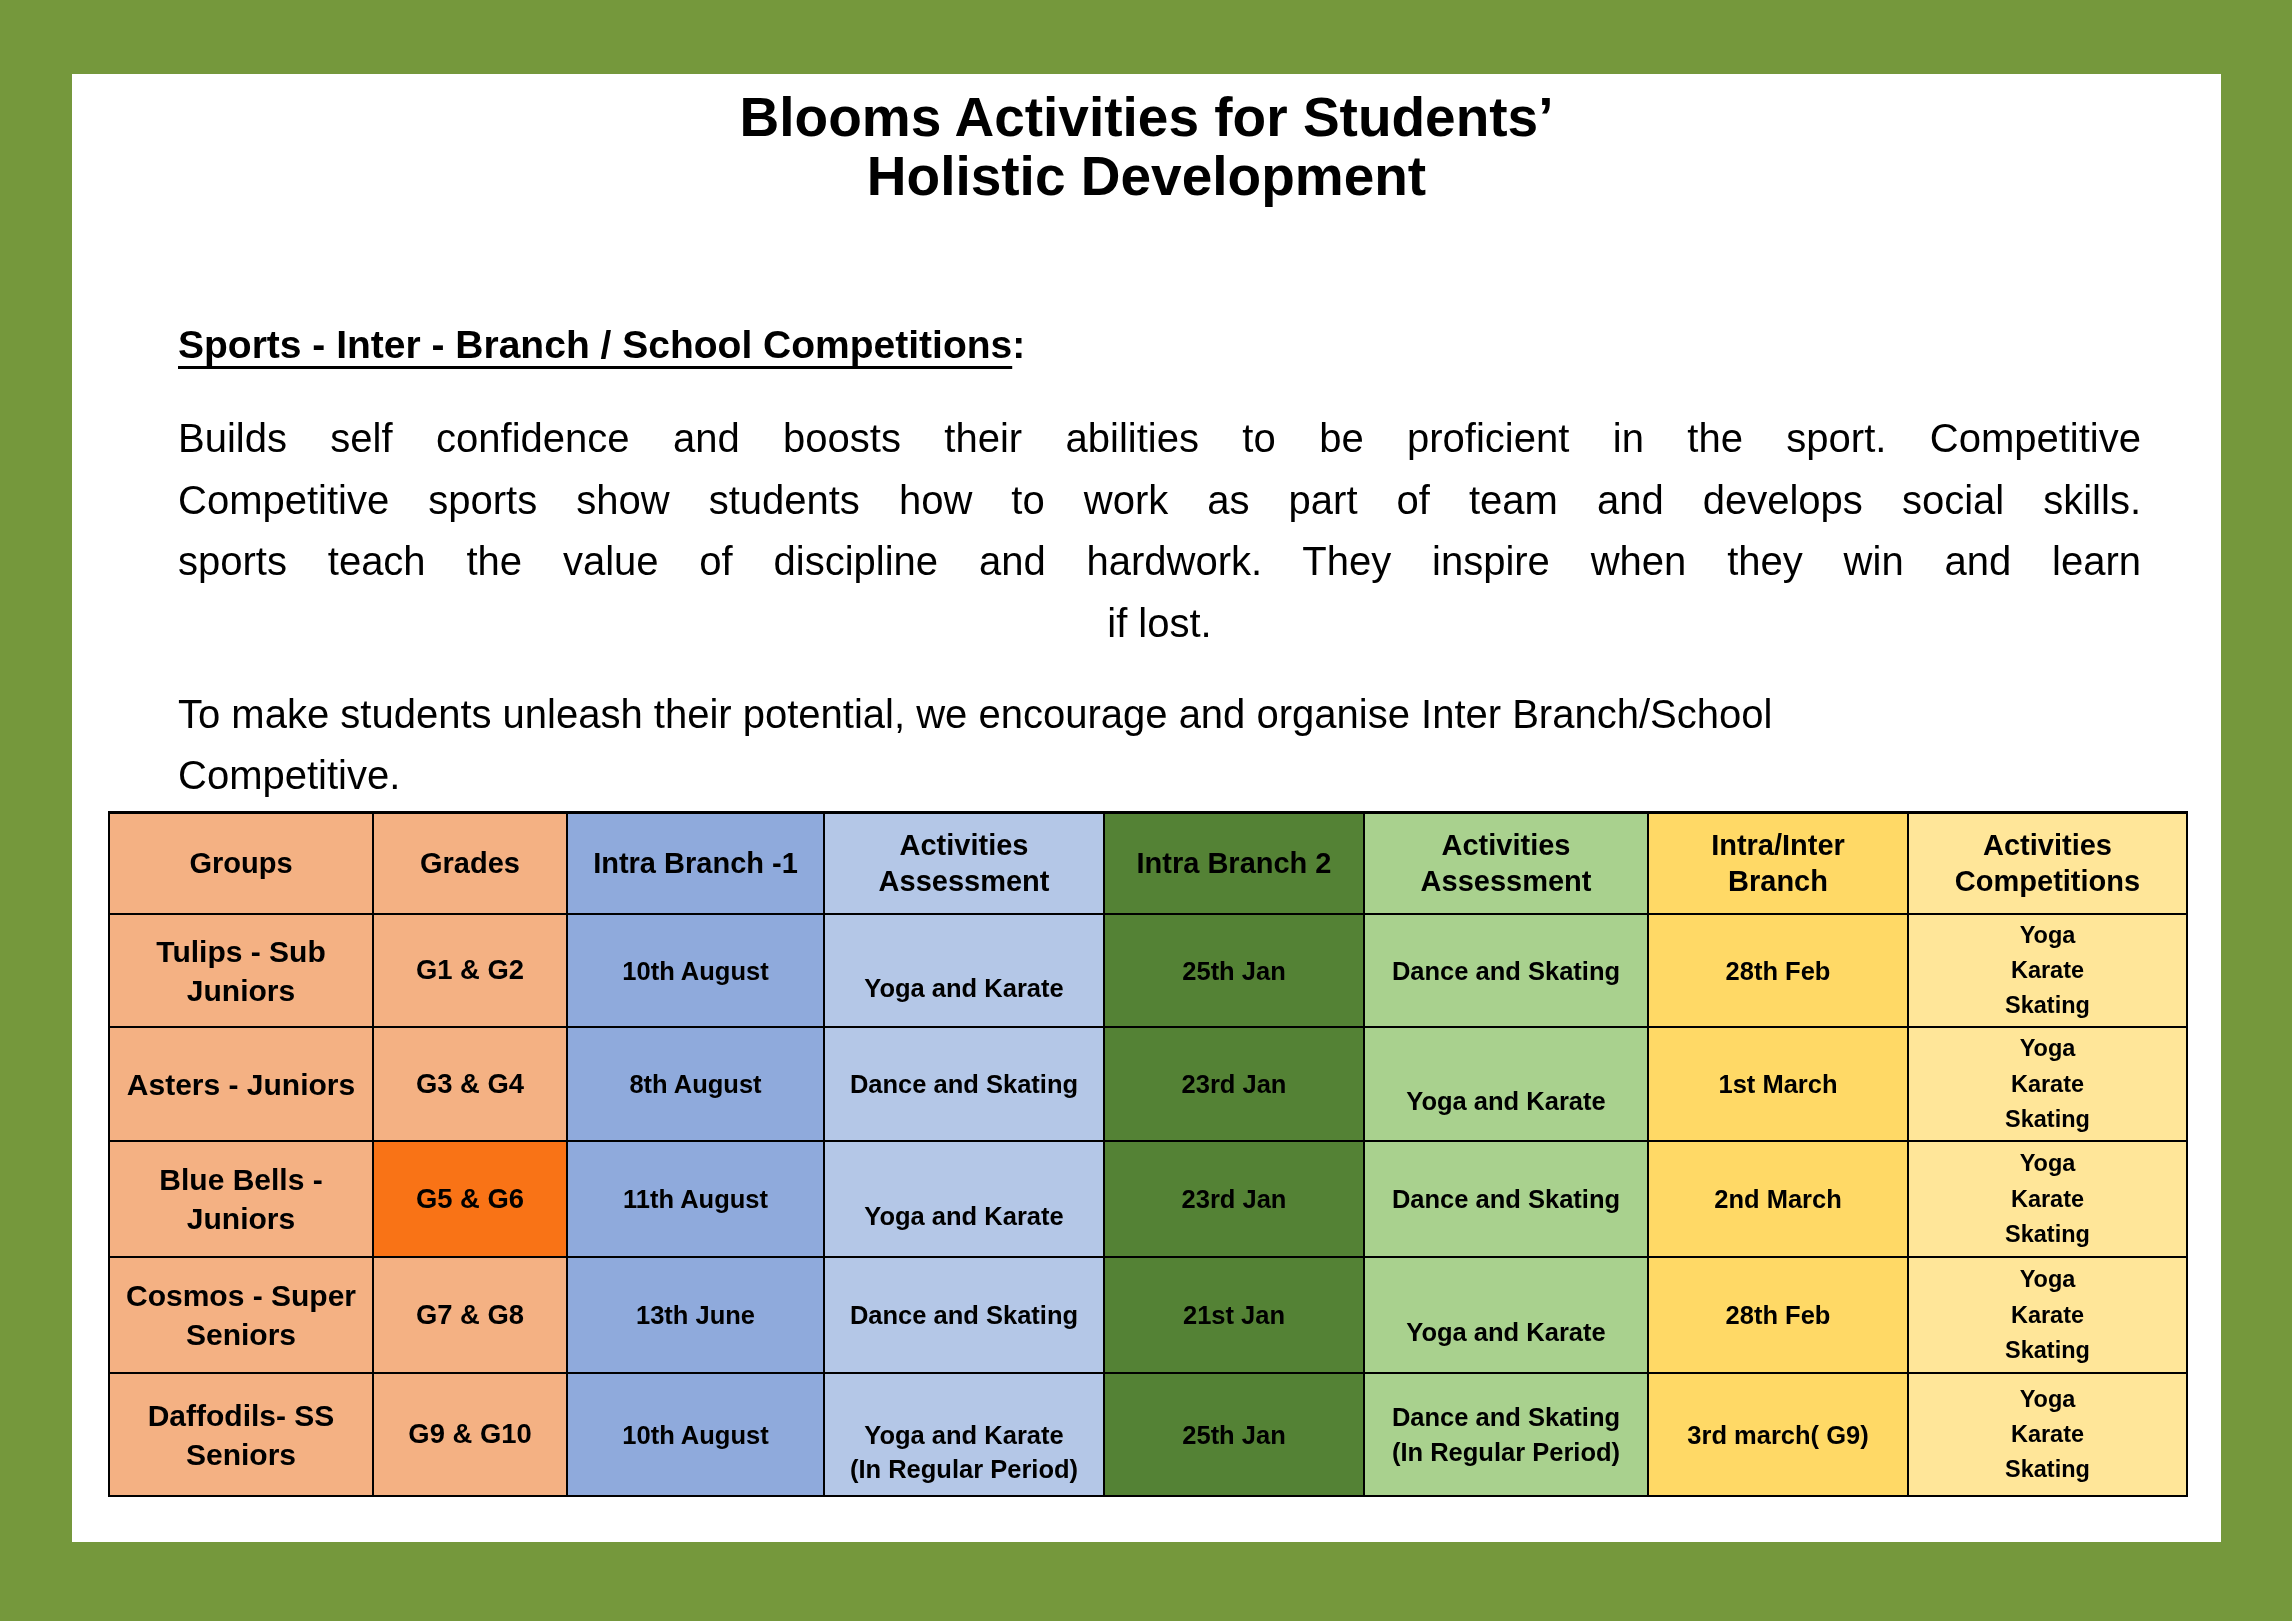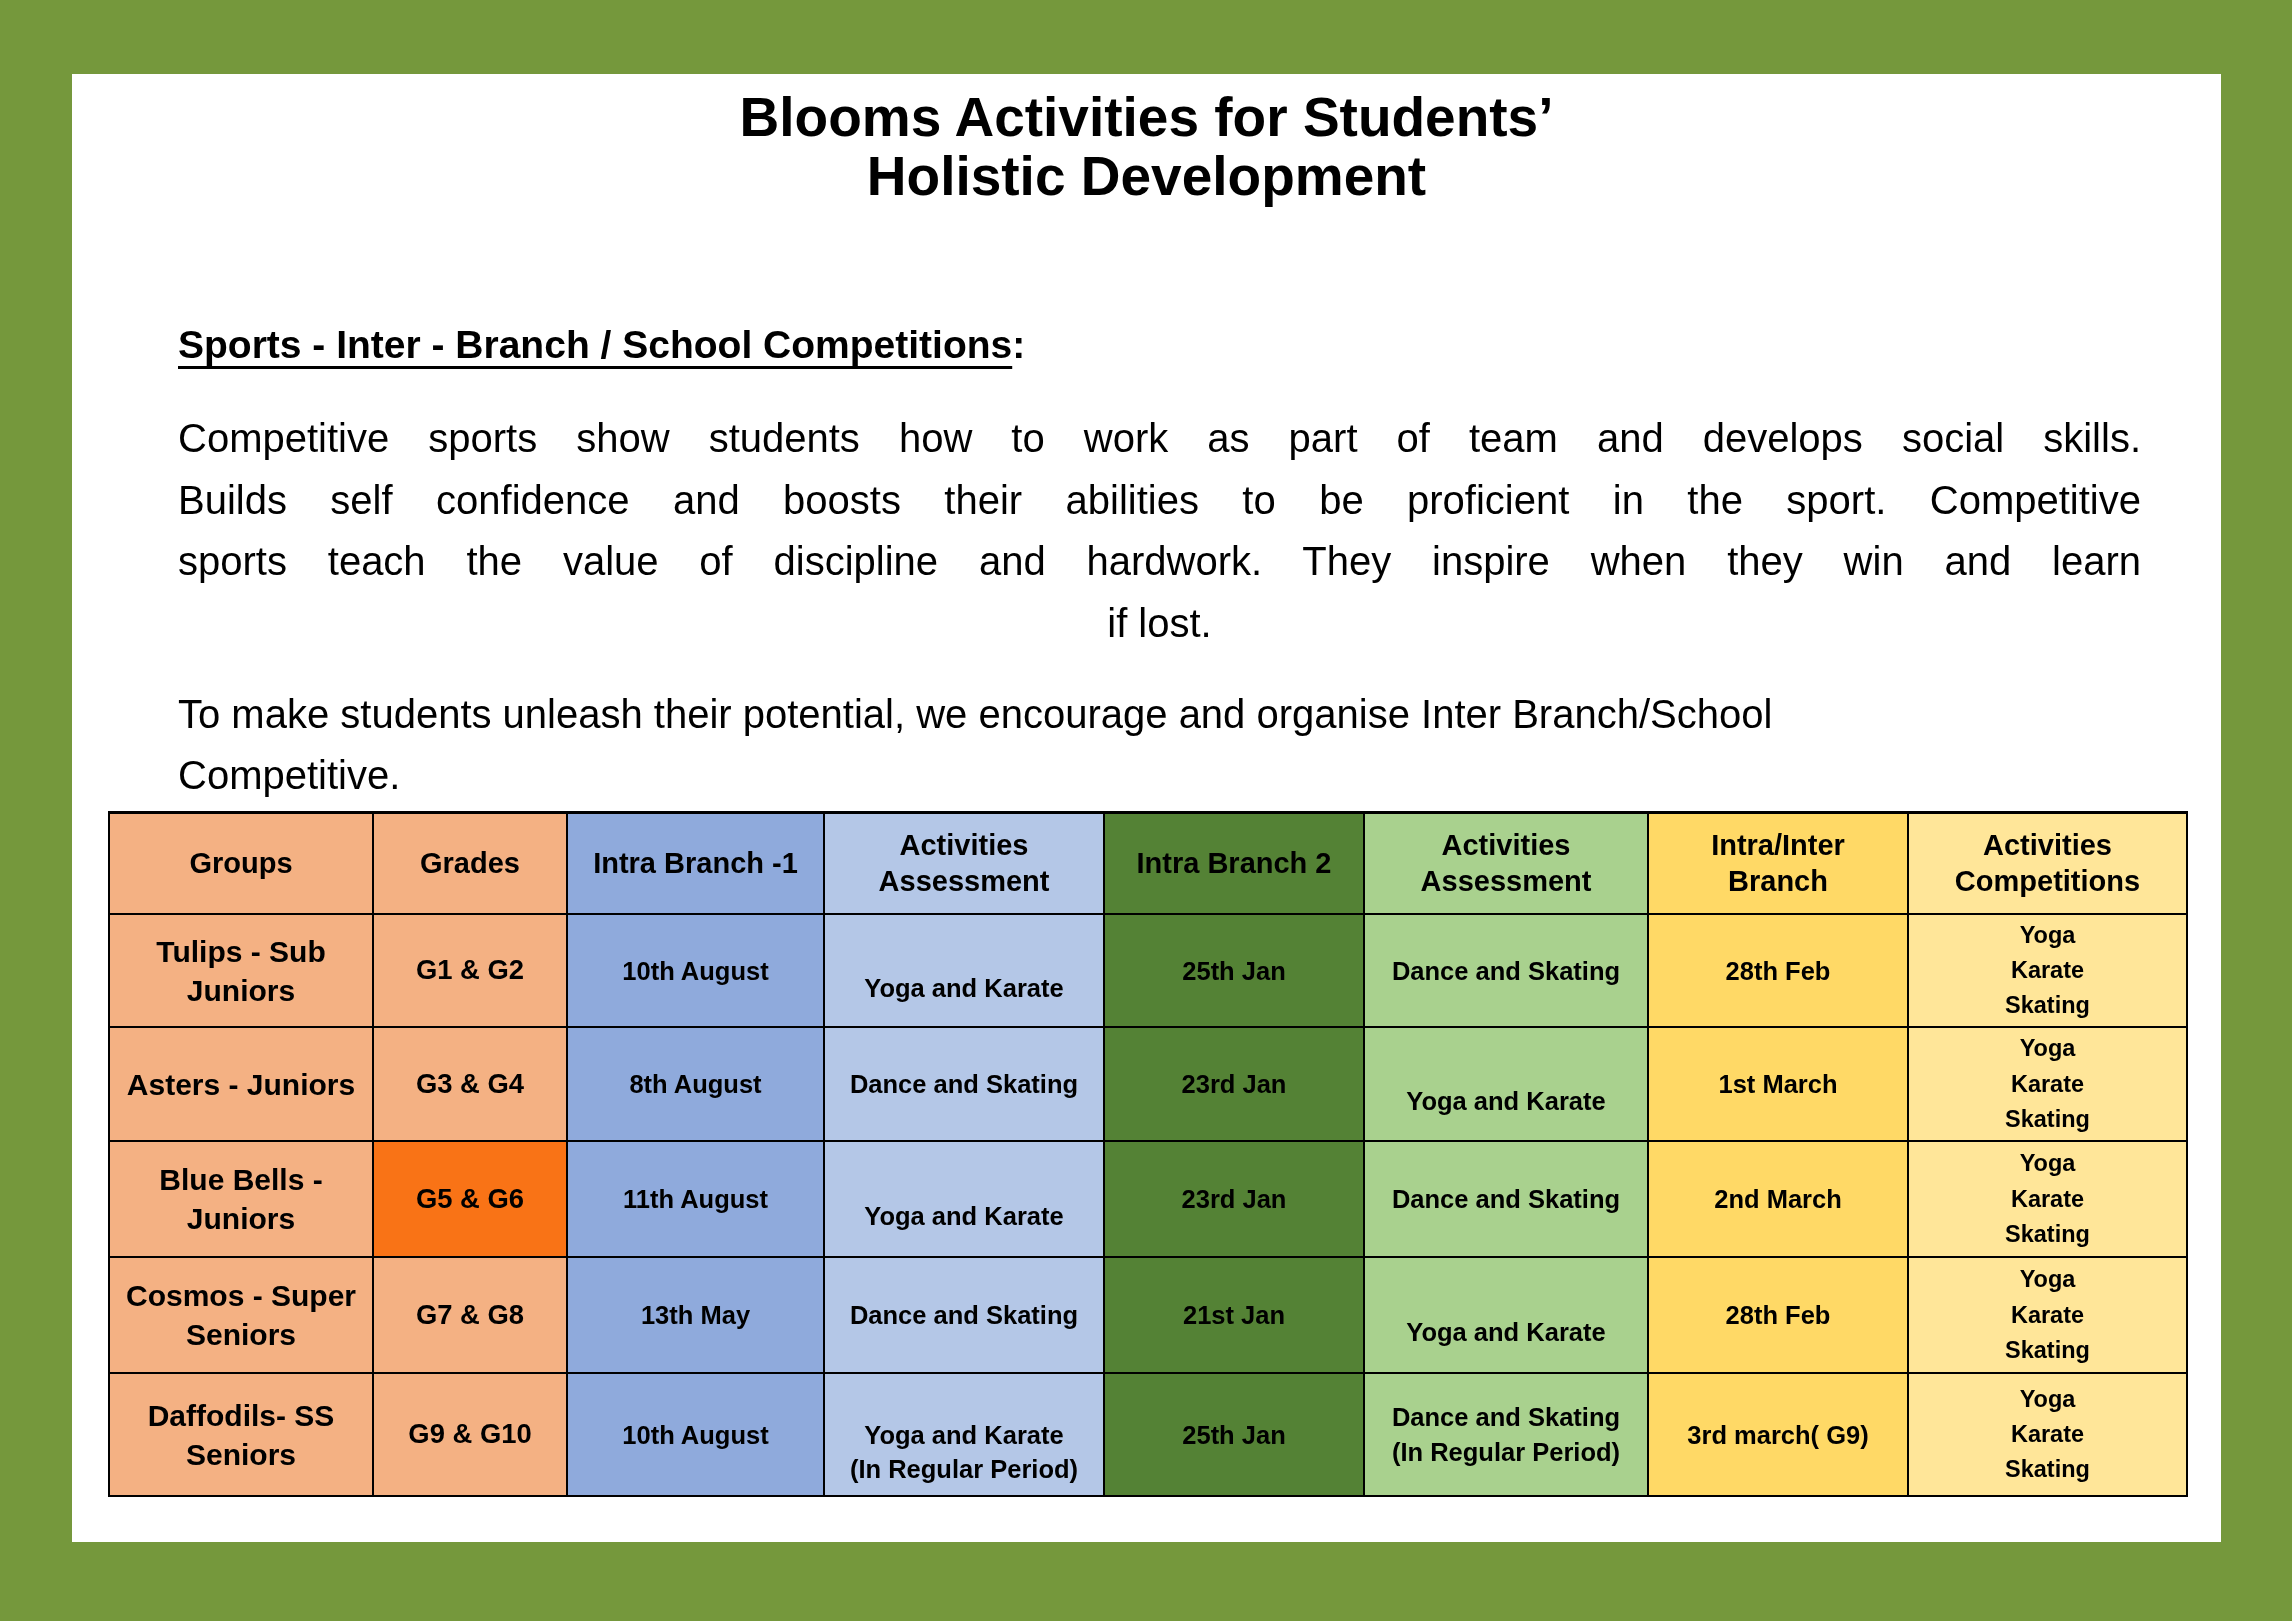--- a/index.html
+++ b/index.html
@@ -41,22 +41,22 @@
   <div class="page">
 
     <h1 class="title">
       <div>Blooms Activities for Students’</div>
       <div>Holistic Development</div>
     </h1>
 
     <div class="heading"><span class="ht">Sports - Inter - Branch / School Competitions</span><span>:</span></div>
 
     <div class="para para1">
+      <div class="jline">Builds self confidence and boosts their abilities to be proficient in the sport. Competitive</div>
       <div class="jline">Competitive sports show students how to work as part of team and  develops social skills.</div>
-      <div class="jline">Builds self confidence and boosts their abilities to be proficient in the sport. Competitive</div>
       <div class="jline">sports teach the value of discipline and hardwork. They inspire when  they win and learn</div>
       <div class="lline">if lost.</div>
     </div>
 
     <div class="para para2">To make students unleash their potential, we encourage and organise Inter Branch/School
 Competitive.</div>
 
     <table class="sched">
       <colgroup id="colgrp">
           <col style="width: 264px;">
@@ -123,21 +123,21 @@
             <td style="background: rgb(169, 209, 142);">Dance and Skating</td>
             <td style="background: rgb(255, 217, 102);">2nd March</td>
             <td style="background: rgb(255, 230, 153);">Yoga
 Karate
 Skating</td>
           </tr>
           <tr>
             <td style="background: rgb(244, 177, 131);">Cosmos - Super
 Seniors</td>
             <td style="background: rgb(244, 177, 131);">G7 &amp; G8</td>
-            <td style="background: rgb(143, 170, 220);">13th May</td>
+            <td style="background: rgb(143, 170, 220);">13th June</td>
             <td style="background: rgb(180, 199, 231);">Dance and Skating</td>
             <td style="background: rgb(84, 130, 53);">21st Jan</td>
             <td style="background: rgb(169, 209, 142);">
 Yoga and Karate</td>
             <td style="background: rgb(255, 217, 102);">28th Feb</td>
             <td style="background: rgb(255, 230, 153);">Yoga
 Karate
 Skating</td>
           </tr>
           <tr>

